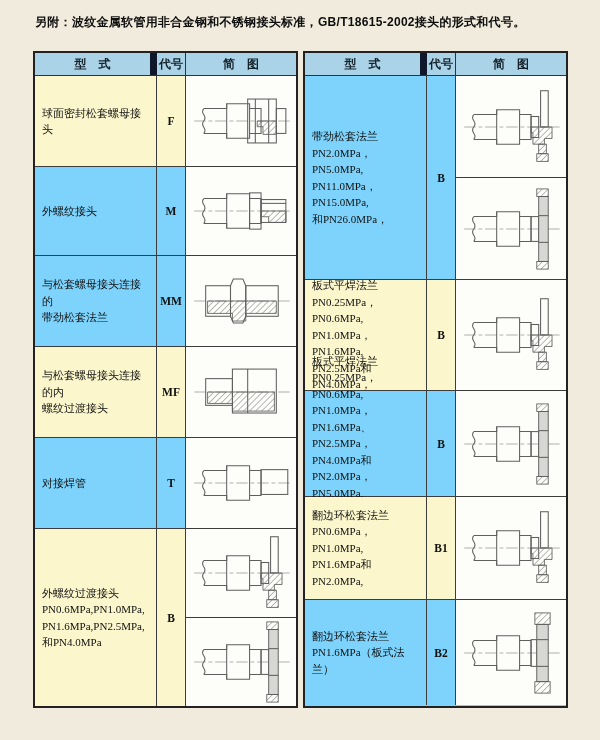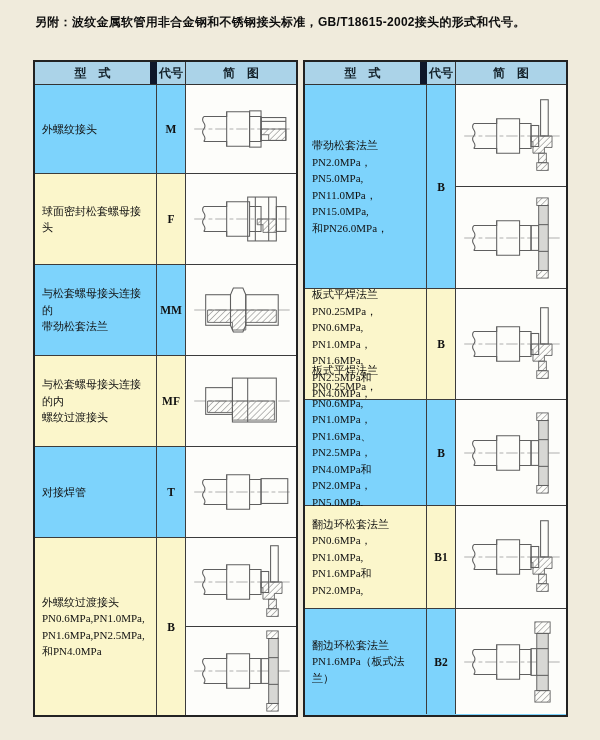--- a/index.html
+++ b/index.html
@@ -6,21 +6,21 @@
   body{
     width:600px;height:740px;overflow:hidden;
     background:#f0ebdc;
     font-family:"Liberation Sans",sans-serif;
     color:#111;
     -webkit-font-smoothing:antialiased;
   }
   .page{padding:10px 0 0 33px;}
   .caption{
     font-size:12px;font-weight:600;letter-spacing:.3px;
-    margin:4px 0 29px 2px;color:#0d0d0d;
+    margin:4px 0 20px 2px;color:#0d0d0d;
   }
   .tables{display:flex;gap:5px;}
   .ftable{
     width:265px;border:2px solid #222;background:#7dd3fc;
     box-sizing:border-box;
   }
   .hrow{display:flex;height:22px;background:#abd3e8;border-bottom:1px solid #333;}
   .hcell{
     display:flex;align-items:center;justify-content:center;
     font-size:12px;font-weight:600;color:#14222a;
@@ -65,55 +65,55 @@
 
 <div class="page">
   <div class="caption">另附：波纹金属软管用非合金钢和不锈钢接头标准，GB/T18615-2002接头的形式和代号。</div>
   <div class="tables">
       <div class="ftable">
         <div class="hrow">
           <div class="hcell w-type">型　式</div>
           <div class="hcell w-code">代号</div>
           <div class="hcell w-diag">简　图</div>
         </div>
-        <div class="row" style="height: 88px;">
-          <div class="c-type">外螺纹接头</div>
-          <div class="c-code">M</div>
-          <div class="c-diag">
-            <div class="dsub">
-              <svg width="106" height="84" viewBox="0 0 110 88">
-                <line class="cl" x1="6" y1="44" x2="106" y2="44" stroke-dasharray="12 3 4 3"></line>
-                <path class="s" d="M16 31 c-5 6 5 7 0 13 c-5 6 5 7 0 13"></path>
-                <path class="s" d="M16 31 H40 V26 H64 V31 H76 V57 H64 V62 H40 V57 H16"></path>
-                <line class="s" x1="40" y1="26" x2="40" y2="62"></line>
-                <line class="s" x1="64" y1="31" x2="64" y2="57"></line>
-                <rect class="s" x="64" y="25" width="12" height="38"></rect>
-                <rect class="s" x="76" y="32" width="26" height="24"></rect>
-                <line class="s" x1="76" y1="36" x2="102" y2="36"></line>
-                <path class="h" d="M76 44 H102 V56 H84 V50 H76 Z"></path>
-              </svg>
-            </div>
-          </div>
-        </div>
         <div class="row" style="height: 90px;">
           <div class="c-type hl">球面密封松套螺母接头</div>
           <div class="c-code hl">F</div>
           <div class="c-diag">
             <div class="dsub">
               <svg width="106" height="84" viewBox="0 0 110 88">
                 <line class="cl" x1="6" y1="44" x2="106" y2="44" stroke-dasharray="12 3 4 3"></line>
                 <path class="s" d="M16 31 c-5 6 5 7 0 13 c-5 6 5 7 0 13"></path>
                 <path class="s" d="M16 31 H40 V26 H64 V31 H76 V57 H64 V62 H40 V57 H16"></path>
                 <line class="s" x1="40" y1="26" x2="40" y2="62"></line>
                 <line class="s" x1="64" y1="31" x2="64" y2="57"></line>
                 <rect class="s" x="62" y="21" width="30" height="46"></rect>
                 <line class="s" x1="70" y1="21" x2="70" y2="67"></line>
                 <line class="s" x1="84" y1="21" x2="84" y2="67"></line>
                 <rect class="s" x="92" y="31" width="10" height="26"></rect>
                 <path class="h" d="M72 44 H92 V58 H78 V50 H72 Z"></path>
+              </svg>
+            </div>
+          </div>
+        </div>
+        <div class="row" style="height: 88px;">
+          <div class="c-type">外螺纹接头</div>
+          <div class="c-code">M</div>
+          <div class="c-diag">
+            <div class="dsub">
+              <svg width="106" height="84" viewBox="0 0 110 88">
+                <line class="cl" x1="6" y1="44" x2="106" y2="44" stroke-dasharray="12 3 4 3"></line>
+                <path class="s" d="M16 31 c-5 6 5 7 0 13 c-5 6 5 7 0 13"></path>
+                <path class="s" d="M16 31 H40 V26 H64 V31 H76 V57 H64 V62 H40 V57 H16"></path>
+                <line class="s" x1="40" y1="26" x2="40" y2="62"></line>
+                <line class="s" x1="64" y1="31" x2="64" y2="57"></line>
+                <rect class="s" x="64" y="25" width="12" height="38"></rect>
+                <rect class="s" x="76" y="32" width="26" height="24"></rect>
+                <line class="s" x1="76" y1="36" x2="102" y2="36"></line>
+                <path class="h" d="M76 44 H102 V56 H84 V50 H76 Z"></path>
               </svg>
             </div>
           </div>
         </div>
         <div class="row" style="height: 90px;">
           <div class="c-type">与松套螺母接头连接的
 带劲松套法兰</div>
           <div class="c-code">MM</div>
           <div class="c-diag">
             <div class="dsub">

